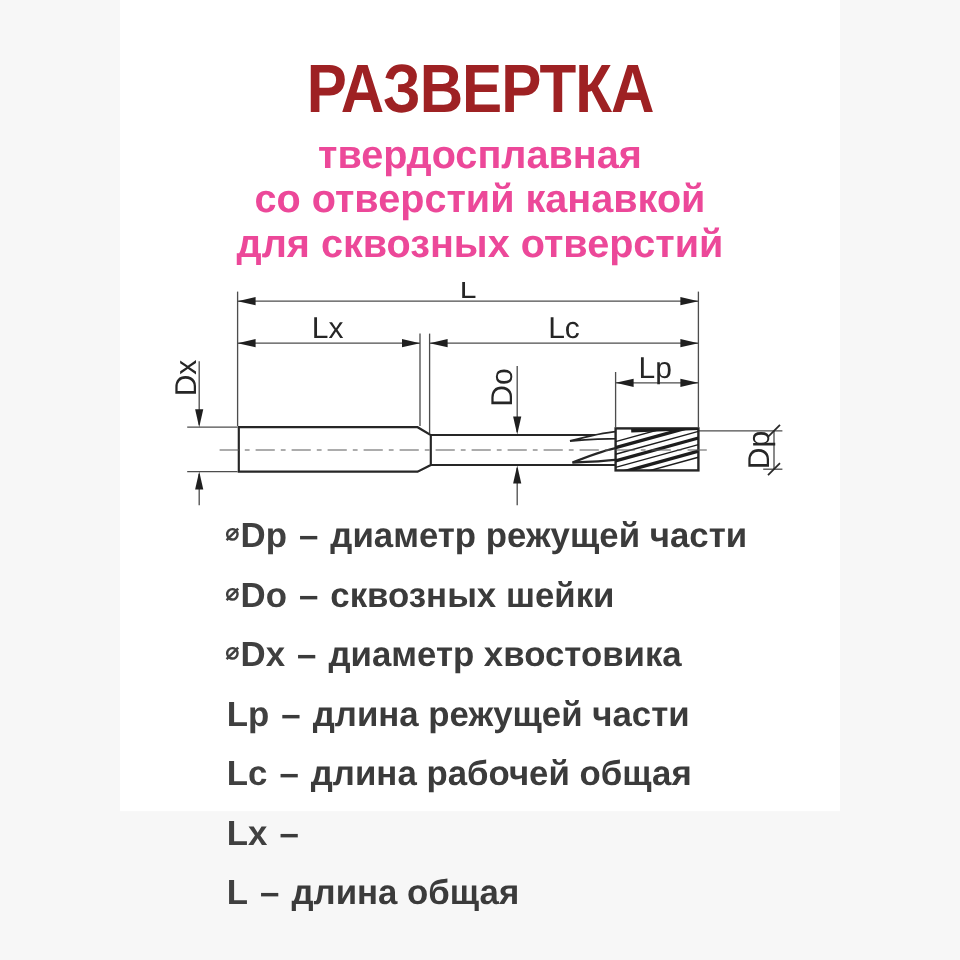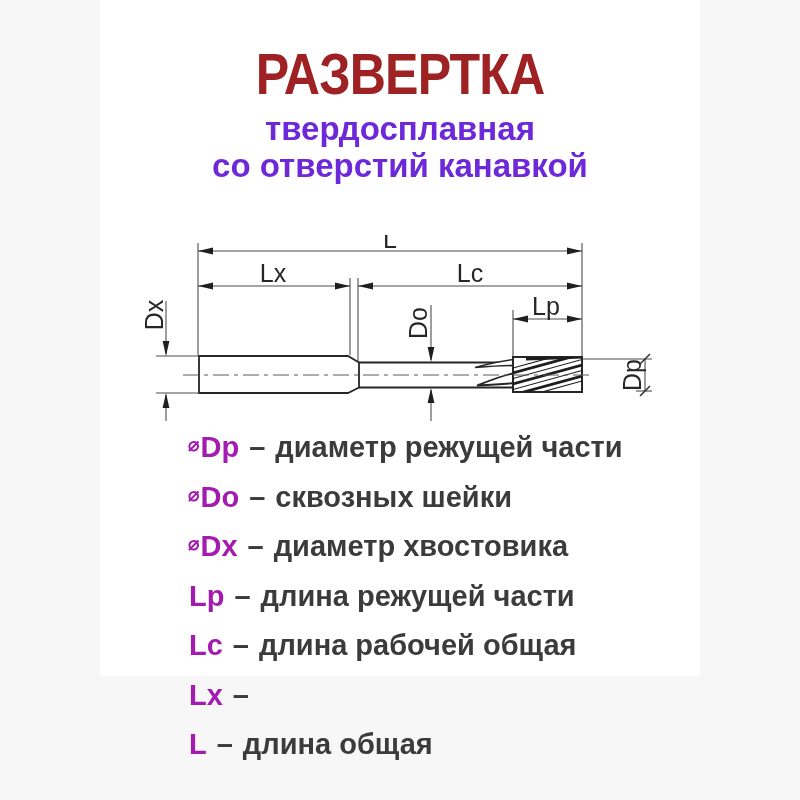--- a/index.html
+++ b/index.html
@@ -14,53 +14,54 @@
     background:#ffffff;
   }
   .title {
     position:absolute; top:44px; left:0; width:100%;
     text-align:center; color:#9e2123;
     font-size:57px; font-weight:800; line-height:60px;
   }
   .title .squeeze { display:inline-block; transform:scaleX(0.88); transform-origin:center; letter-spacing:-1px; }
   .subtitle {
     position:absolute; top:110px; left:0; width:100%;
-    text-align:center; color:#6d28d9;
+    text-align:center; color:#ec4899;
     font-size:33px; font-weight:600; line-height:37px;
   }
   svg.diagram { position:absolute; left:0; top:235px; }
   svg .thin   { stroke:#4d4d4d; stroke-width:1.1; fill:none; }
   svg .center { stroke:#5a5a5a; stroke-width:1;   fill:none; }
   svg .outline{ stroke:#262626; stroke-width:1.8; fill:#ffffff; }
   svg .flute-thick { stroke:#1d1d1d; stroke-width:2.8; fill:none; }
   svg .flute-thin  { stroke:#1d1d1d; stroke-width:1.2; fill:none; }
   svg .arrow { fill:#1f1f1f; stroke:none; }
   svg .tick  { stroke:#2a2a2a; stroke-width:1.4; fill:none; }
   svg text   { fill:#262626; font-size:25px; font-family:"Liberation Sans", sans-serif; }
   .legend {
     position:absolute; left:88px; top:423px; color:#3b3b3b;
   }
   .legend-row { height:49.5px; display:flex; align-items:center; font-size:29px; white-space:nowrap; }
-  .legend-row .sym  { font-weight:700; color:#a21caf; }
+  .legend-row .sym  { font-weight:700; color:#404040; }
   .legend-row .dia  { font-size:19px; vertical-align:6px; margin-right:1px; }
   .legend-row .dash { margin:0 10px; font-weight:600; }
   .legend-row .desc { font-weight:600; }
 </style>
 </head>
 <body>
 
 <div class="card">
 
   <div class="title">
     <span class="squeeze">РАЗВЕРТКА</span>
   </div>
 
   <div class="subtitle">
     <div>твердосплавная</div>
     <div>со отверстий канавкой</div>
+    <div>для сквозных отверстий</div>
   </div>
 
   <svg class="diagram" width="600" height="190" viewBox="0 0 600 190">
 
     <g>
       <line class="thin" x1="98" y1="8" x2="98" y2="120"></line>
       <line class="thin" x1="482" y1="8" x2="482" y2="121"></line>
       <line class="thin" x1="250" y1="43" x2="250" y2="120"></line>
       <line class="thin" x1="258" y1="43" x2="258" y2="126"></line>
       <line class="thin" x1="413" y1="75" x2="413" y2="121"></line>

